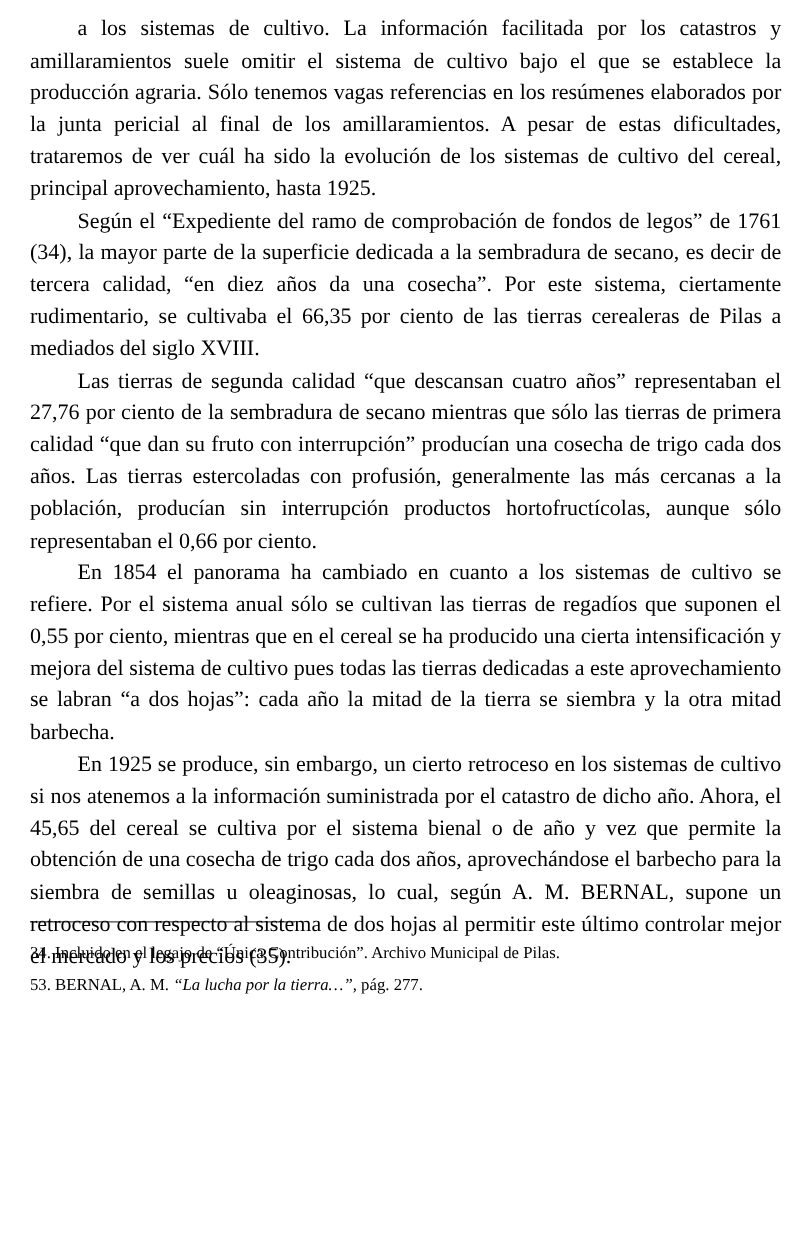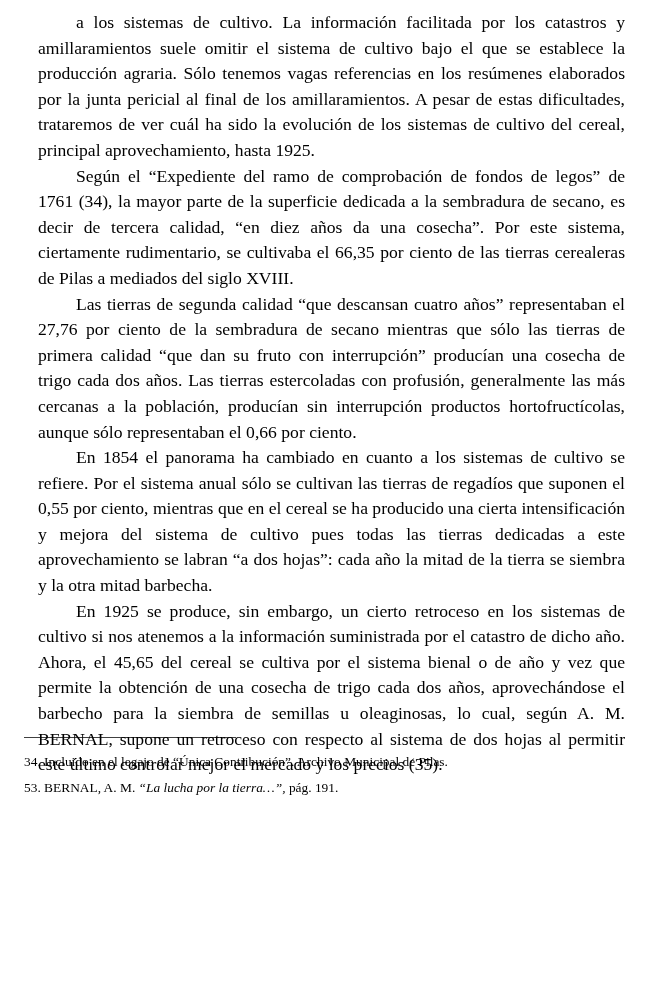--- a/index.html
+++ b/index.html
@@ -12,21 +12,21 @@
     height: 991px;
     font-family: "Liberation Serif", serif;
     color: #000000;
     overflow: hidden;
   }
   .page {
     position: relative;
     width: 647px;
     height: 830px;
     box-sizing: border-box;
-    padding: 10px 22px 0 38px;
+    padding: 10px 22px 0 24px;
   }
   .body-text {
     font-family: "Liberation Serif", serif;
     font-size: 17.6px;
     line-height: 1.455;
     text-align: justify;
     text-justify: inter-word;
     hyphens: none;
   }
   .body-text p {
@@ -70,17 +70,17 @@
     <p>En 1854 el panorama ha cambiado en cuanto a los sistemas de cultivo se refiere. Por el sistema anual sólo se cultivan las tierras de regadíos que suponen el 0,55 por ciento, mientras que en el cereal se ha producido una cierta intensificación y mejora del sistema de cultivo pues todas las tierras dedicadas a este aprovechamiento se labran “a dos hojas”: cada año la mitad de la tierra se siembra y la otra mitad barbecha.</p>
     <p>En 1925 se produce, sin embargo, un cierto retroceso en los sistemas de cultivo si nos atenemos a la información suministrada por el catastro de dicho año. Ahora, el 45,65 del cereal se cultiva por el sistema bienal o de año y vez que permite la obtención de una cosecha de trigo cada dos años, aprovechándose el barbecho para la siembra de semillas u oleaginosas, lo cual, según A. M. BERNAL, supone un retroceso con respecto al sistema de dos hojas al permitir este último controlar mejor el mercado y los precios (35).</p>
   </div>
 
   <div class="footnotes">
     <div class="footnote-rule"></div>
     <p class="footnote">
       <span>34. Incluido en el legajo de “Única Contribución”. Archivo Municipal de Pilas.</span>
     </p>
     <p class="footnote">
-      <span>53. BERNAL, A. M. </span><span class="fn-italic">“La lucha por la tierra…”,</span><span> pág. 191.</span>
+      <span>53. BERNAL, A. M. </span><span class="fn-italic">“La lucha por la tierra…”,</span><span> pág. 277.</span>
     </p>
   </div>
 
 </div>
 
 </body></html>

